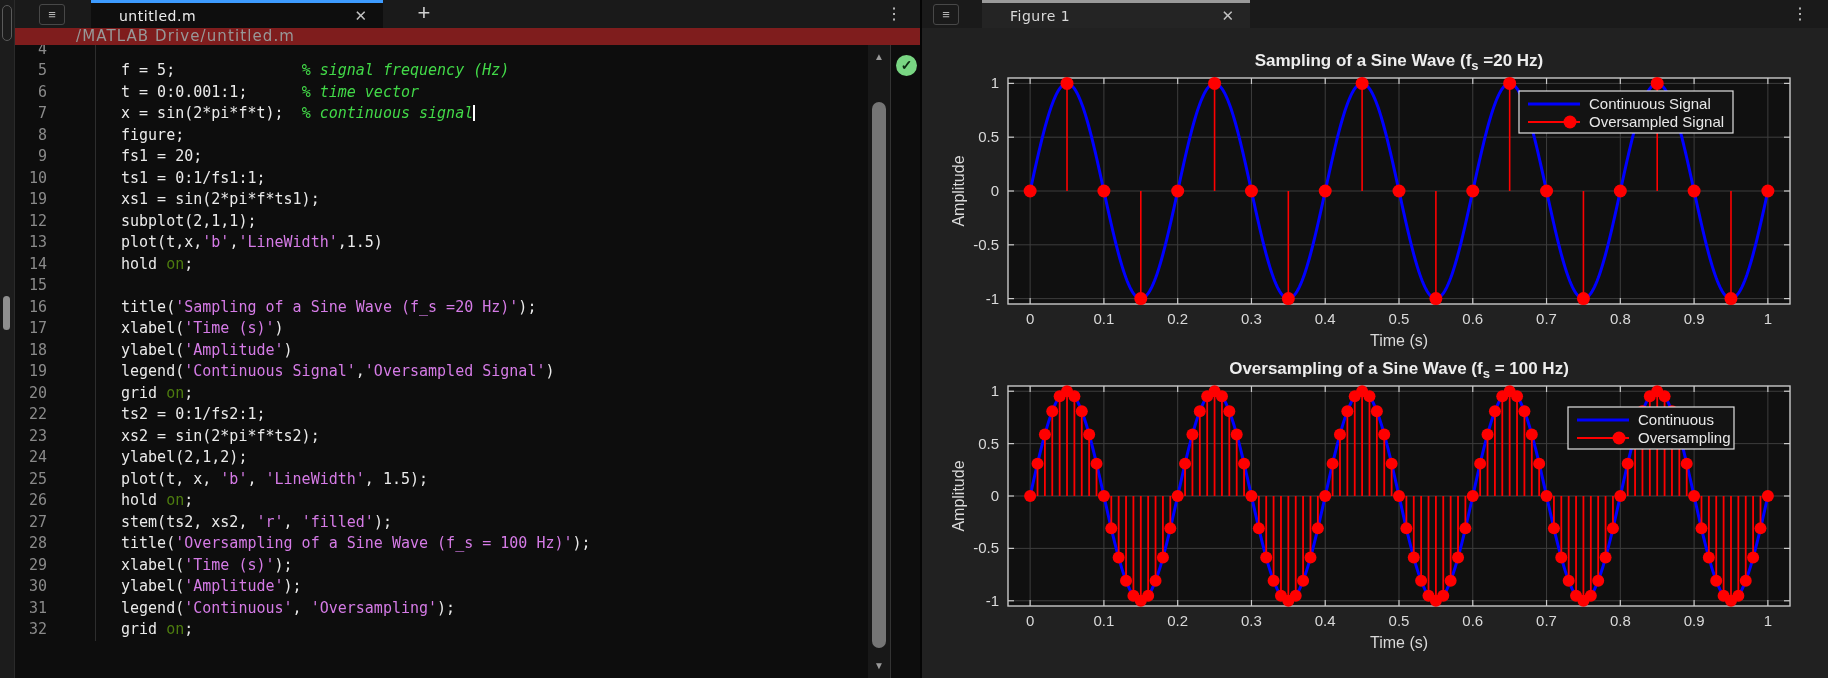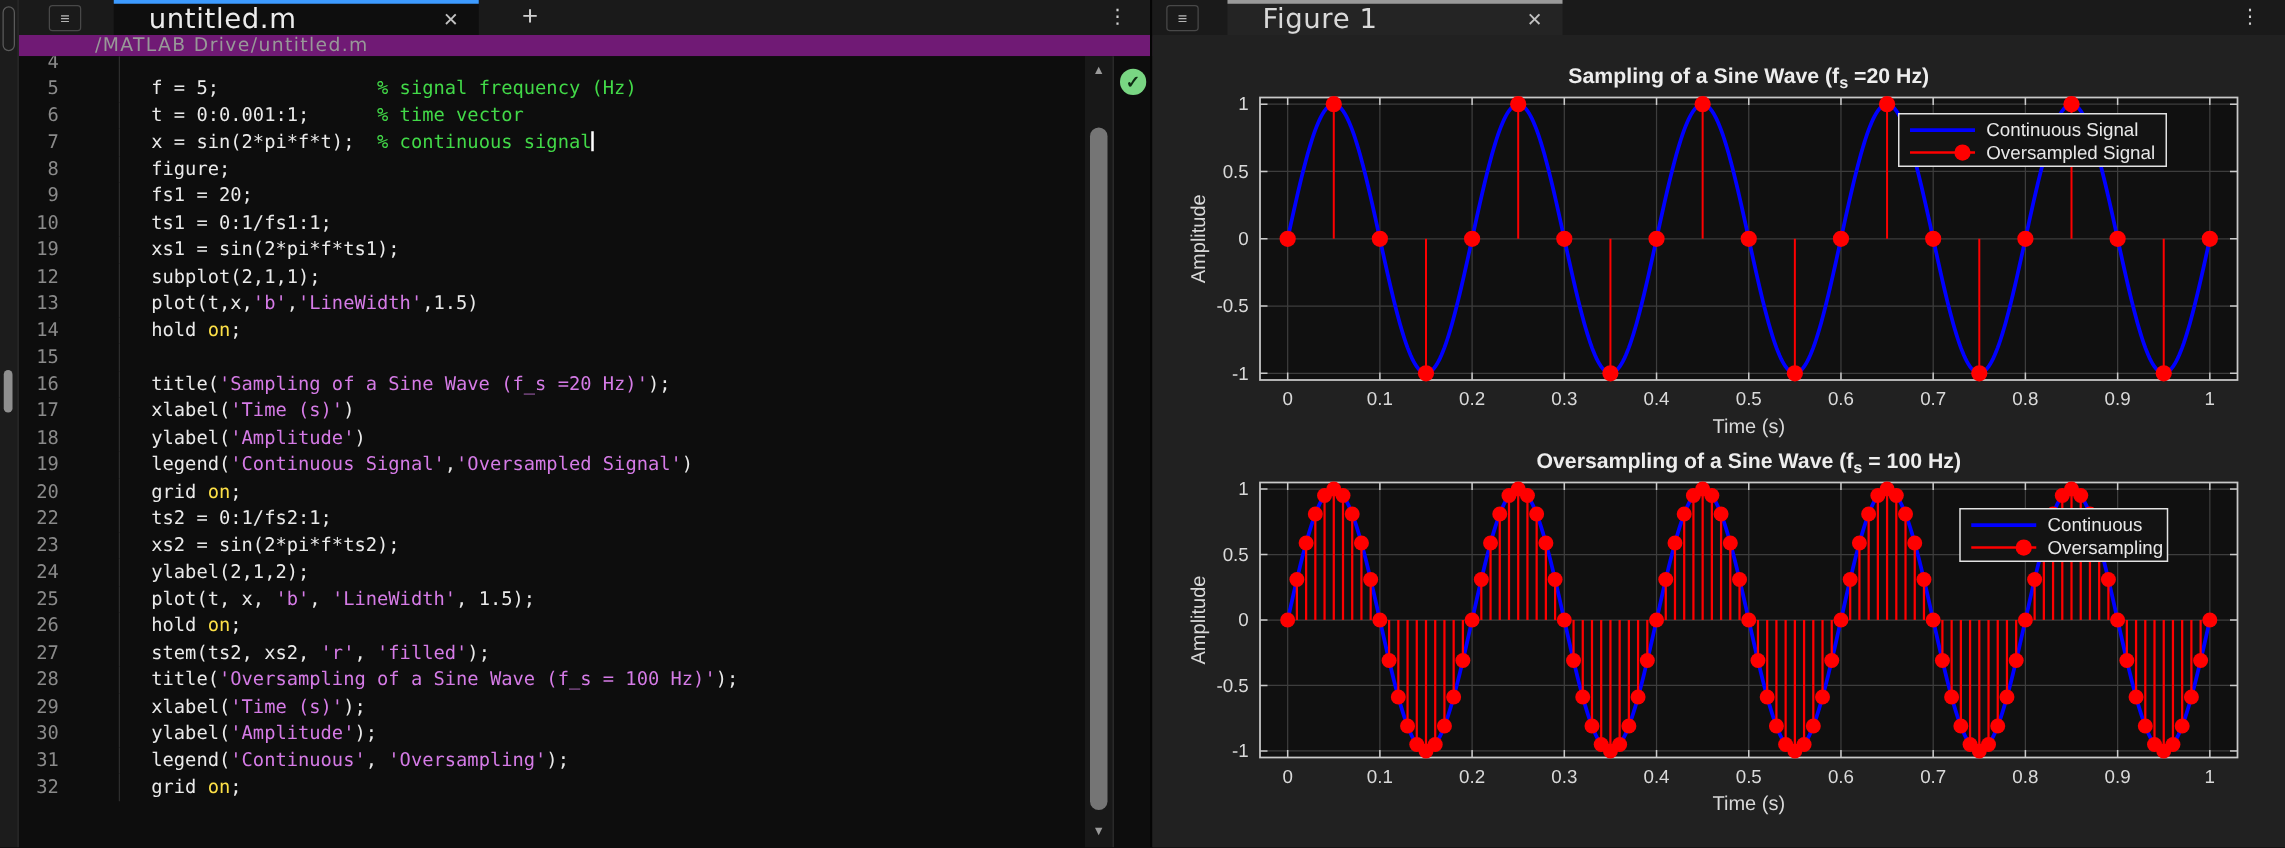--- a/index.html
+++ b/index.html
@@ -11,37 +11,37 @@
   .side-strip{position:absolute;left:0;top:0;width:14px;height:678px;background:#1c1c1c;border-right:1px solid #2a2a2a;z-index:5;}
   .strip-pill-outline{position:absolute;left:2px;top:5px;width:8px;height:34px;border:1px solid #5a5a5a;border-radius:5px;}
   .strip-pill{position:absolute;left:3px;top:296px;width:7px;height:34px;background:#8f8f8f;border-radius:4px;}
 
   .tabbar{position:absolute;left:15px;top:0;right:0;height:28px;background:#1a1a1a;border-bottom:1px solid #0e0e0e;}
   .menu-btn{position:absolute;left:24px;top:4px;width:24px;height:19px;border:1px solid #484848;border-radius:3px;
     color:#b5b5b5;font-size:13px;line-height:19px;text-align:center;}
   #figure-panel .menu-btn{left:11px;}
   .tab{position:absolute;left:76px;top:0;height:25px;width:292px;background:#0e0e0e;border-top:3px solid #3d9bff;
     display:flex;align-items:center;box-sizing:content-box;}
-  .tab-label{font-family:"DejaVu Sans",sans-serif;font-size:22px;color:#ececec;letter-spacing:.5px;padding-left:28px;white-space:nowrap;}
+  .tab-label{font-family:"DejaVu Sans",sans-serif;font-size:14px;color:#ececec;letter-spacing:.5px;padding-left:28px;white-space:nowrap;}
   .tab-close{margin-left:auto;padding-right:16px;color:#c2c2c2;font-size:15px;}
   .plus-btn{position:absolute;left:396px;top:0;width:26px;height:28px;color:#cfcfcf;font-size:22px;line-height:26px;text-align:center;}
   .overflow-btn{position:absolute;right:20px;top:4px;width:16px;height:20px;color:#d0d0d0;font-size:16px;line-height:20px;text-align:center;}
 
-  .crumbbar{position:absolute;left:15px;top:28px;right:0;height:17px;background:#701a75;line-height:17px;
+  .crumbbar{position:absolute;left:15px;top:28px;right:0;height:17px;background:#7f1d1d;line-height:17px;
     color:#989898;font-family:"DejaVu Sans",sans-serif;font-size:15px;letter-spacing:1.1px;padding-left:61px;box-sizing:border-box;}
 
   .code-area{position:absolute;left:15px;top:45px;width:853px;bottom:0;overflow:hidden;background:#0d0d0d;}
   #code-lines{position:relative;top:-6.5px;}
   .row{display:flex;height:21.5px;line-height:21.5px;font-family:"DejaVu Sans Mono",monospace;font-size:15px;}
   .num{flex:none;width:81px;padding-right:48px;box-sizing:border-box;text-align:right;color:#8a8a8a;border-right:1px solid #2d2d2d;}
   .ltxt{white-space:pre;padding-left:25px;color:#eaeaea;}
   .tk-c{color:#eaeaea;}
-  .tk-m{color:#42d948;}
+  .tk-m{color:#42d948;font-style:italic;}
   .tk-s{color:#d57be6;}
-  .tk-k{color:#fde047;}
+  .tk-k{color:#4d7c0f;}
   .cursor{display:inline-block;width:2px;height:16px;background:#ffffff;vertical-align:-3px;}
 
   .vscroll{position:absolute;left:868px;top:45px;width:22px;bottom:0;background:#181818;}
   .sb-arrow{position:absolute;left:0;width:22px;height:16px;color:#9a9a9a;font-size:10px;line-height:16px;text-align:center;}
   .sb-arrow.up{top:4px;}
   .sb-arrow.down{bottom:4px;}
   .sb-thumb{position:absolute;left:4px;top:57px;width:14px;height:546px;background:#757575;border-radius:7px;}
 
   .gutter-right{position:absolute;left:890px;top:45px;width:32px;bottom:0;background:#0d0d0d;border-left:1px solid #333;}
   .check-badge{position:absolute;left:5px;top:10px;width:21px;height:21px;border-radius:50%;background:#79d683;

